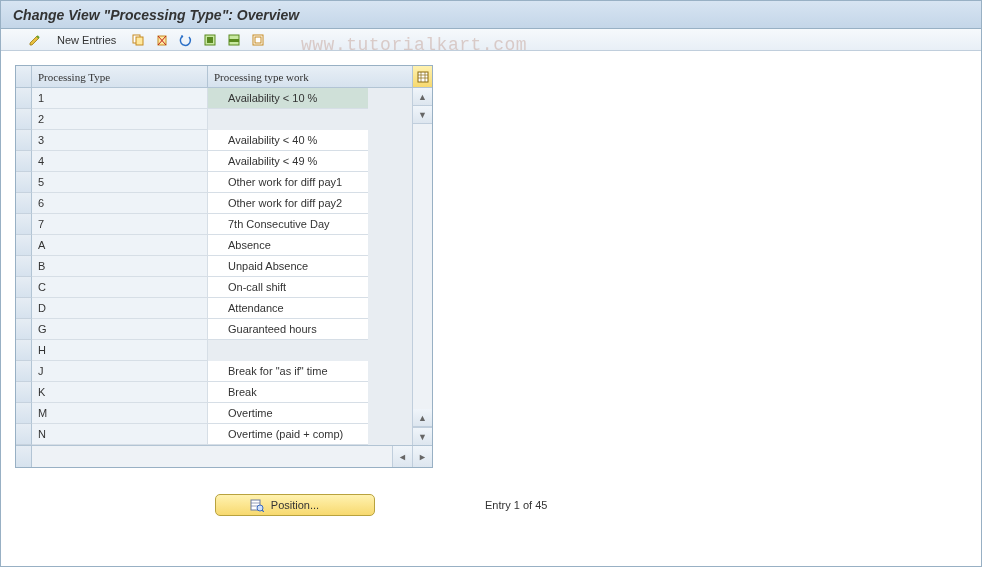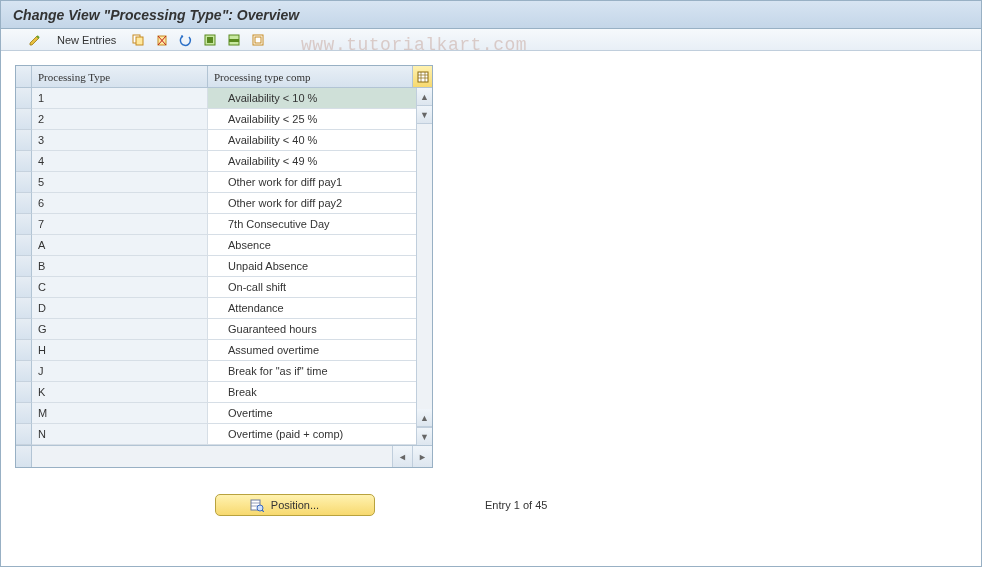--- a/index.html
+++ b/index.html
@@ -123,21 +123,21 @@
   .cell {
     padding: 0 6px;
     display: flex;
     align-items: center;
     font-size: 11px;
     color: #333;
     border-bottom: 1px solid #d6dee6;
     background: #f7f9fb;
   }
   .cell.type { width: 176px; border-right: 1px solid #d6dee6; background:#eef3f8;}
-  .cell.text { width: 208px; background:#fff;padding-left:20px; }
+  .cell.text { width: 160px; background:#fff;padding-left:20px; }
   .cell.text.sel { background:#cfe0d8; }
 
   .vscroll {
     width: 20px;
     display: flex;
     flex-direction: column;
     border-left: 1px solid #c0cedc;
     background:#e8edf2;
   }
   .vbtn {
@@ -275,21 +275,21 @@
   <span class="watermark">www.tutorialkart.com</span>
 </div>
 
 <div class="content">
   <div class="grid-wrap">
 
     <div style="display:flex;">
       <div class="grid-header" style="flex:1;">
         <div class="row-handle-h"></div>
         <div class="col-h col-type">Processing Type</div>
-        <div class="col-h col-text">Processing type comp</div>
+        <div class="col-h col-text">Processing type work</div>
       </div>
       <div class="col-config">
         <span>
           <svg width="12" height="12" viewBox="0 0 12 12">
               <rect x="1" y="1" width="10" height="10" fill="#fff" stroke="#8a6a10"></rect>
               <path d="M1 4 H11 M1 7 H11 M4 1 V11 M8 1 V11" stroke="#8a6a10" stroke-width="0.7"></path>
             </svg>
         </span>
       </div>
     </div>
@@ -297,21 +297,20 @@
     <div class="grid-body">
       <div class="rows-area" id="rows-area">
           <div class="grid-row">
             <div class="row-handle"></div>
             <div class="cell type">1</div>
             <div class="cell text sel">Availability &lt; 10 %</div>
           </div>
           <div class="grid-row">
             <div class="row-handle"></div>
             <div class="cell type">2</div>
-            <div class="cell text">Availability &lt; 25 %</div>
           </div>
           <div class="grid-row">
             <div class="row-handle"></div>
             <div class="cell type">3</div>
             <div class="cell text">Availability &lt; 40 %</div>
           </div>
           <div class="grid-row">
             <div class="row-handle"></div>
             <div class="cell type">4</div>
             <div class="cell text">Availability &lt; 49 %</div>
@@ -352,21 +351,20 @@
             <div class="cell text">Attendance</div>
           </div>
           <div class="grid-row">
             <div class="row-handle"></div>
             <div class="cell type">G</div>
             <div class="cell text">Guaranteed hours</div>
           </div>
           <div class="grid-row">
             <div class="row-handle"></div>
             <div class="cell type">H</div>
-            <div class="cell text">Assumed overtime</div>
           </div>
           <div class="grid-row">
             <div class="row-handle"></div>
             <div class="cell type">J</div>
             <div class="cell text">Break for "as if" time</div>
           </div>
           <div class="grid-row">
             <div class="row-handle"></div>
             <div class="cell type">K</div>
             <div class="cell text">Break</div>

